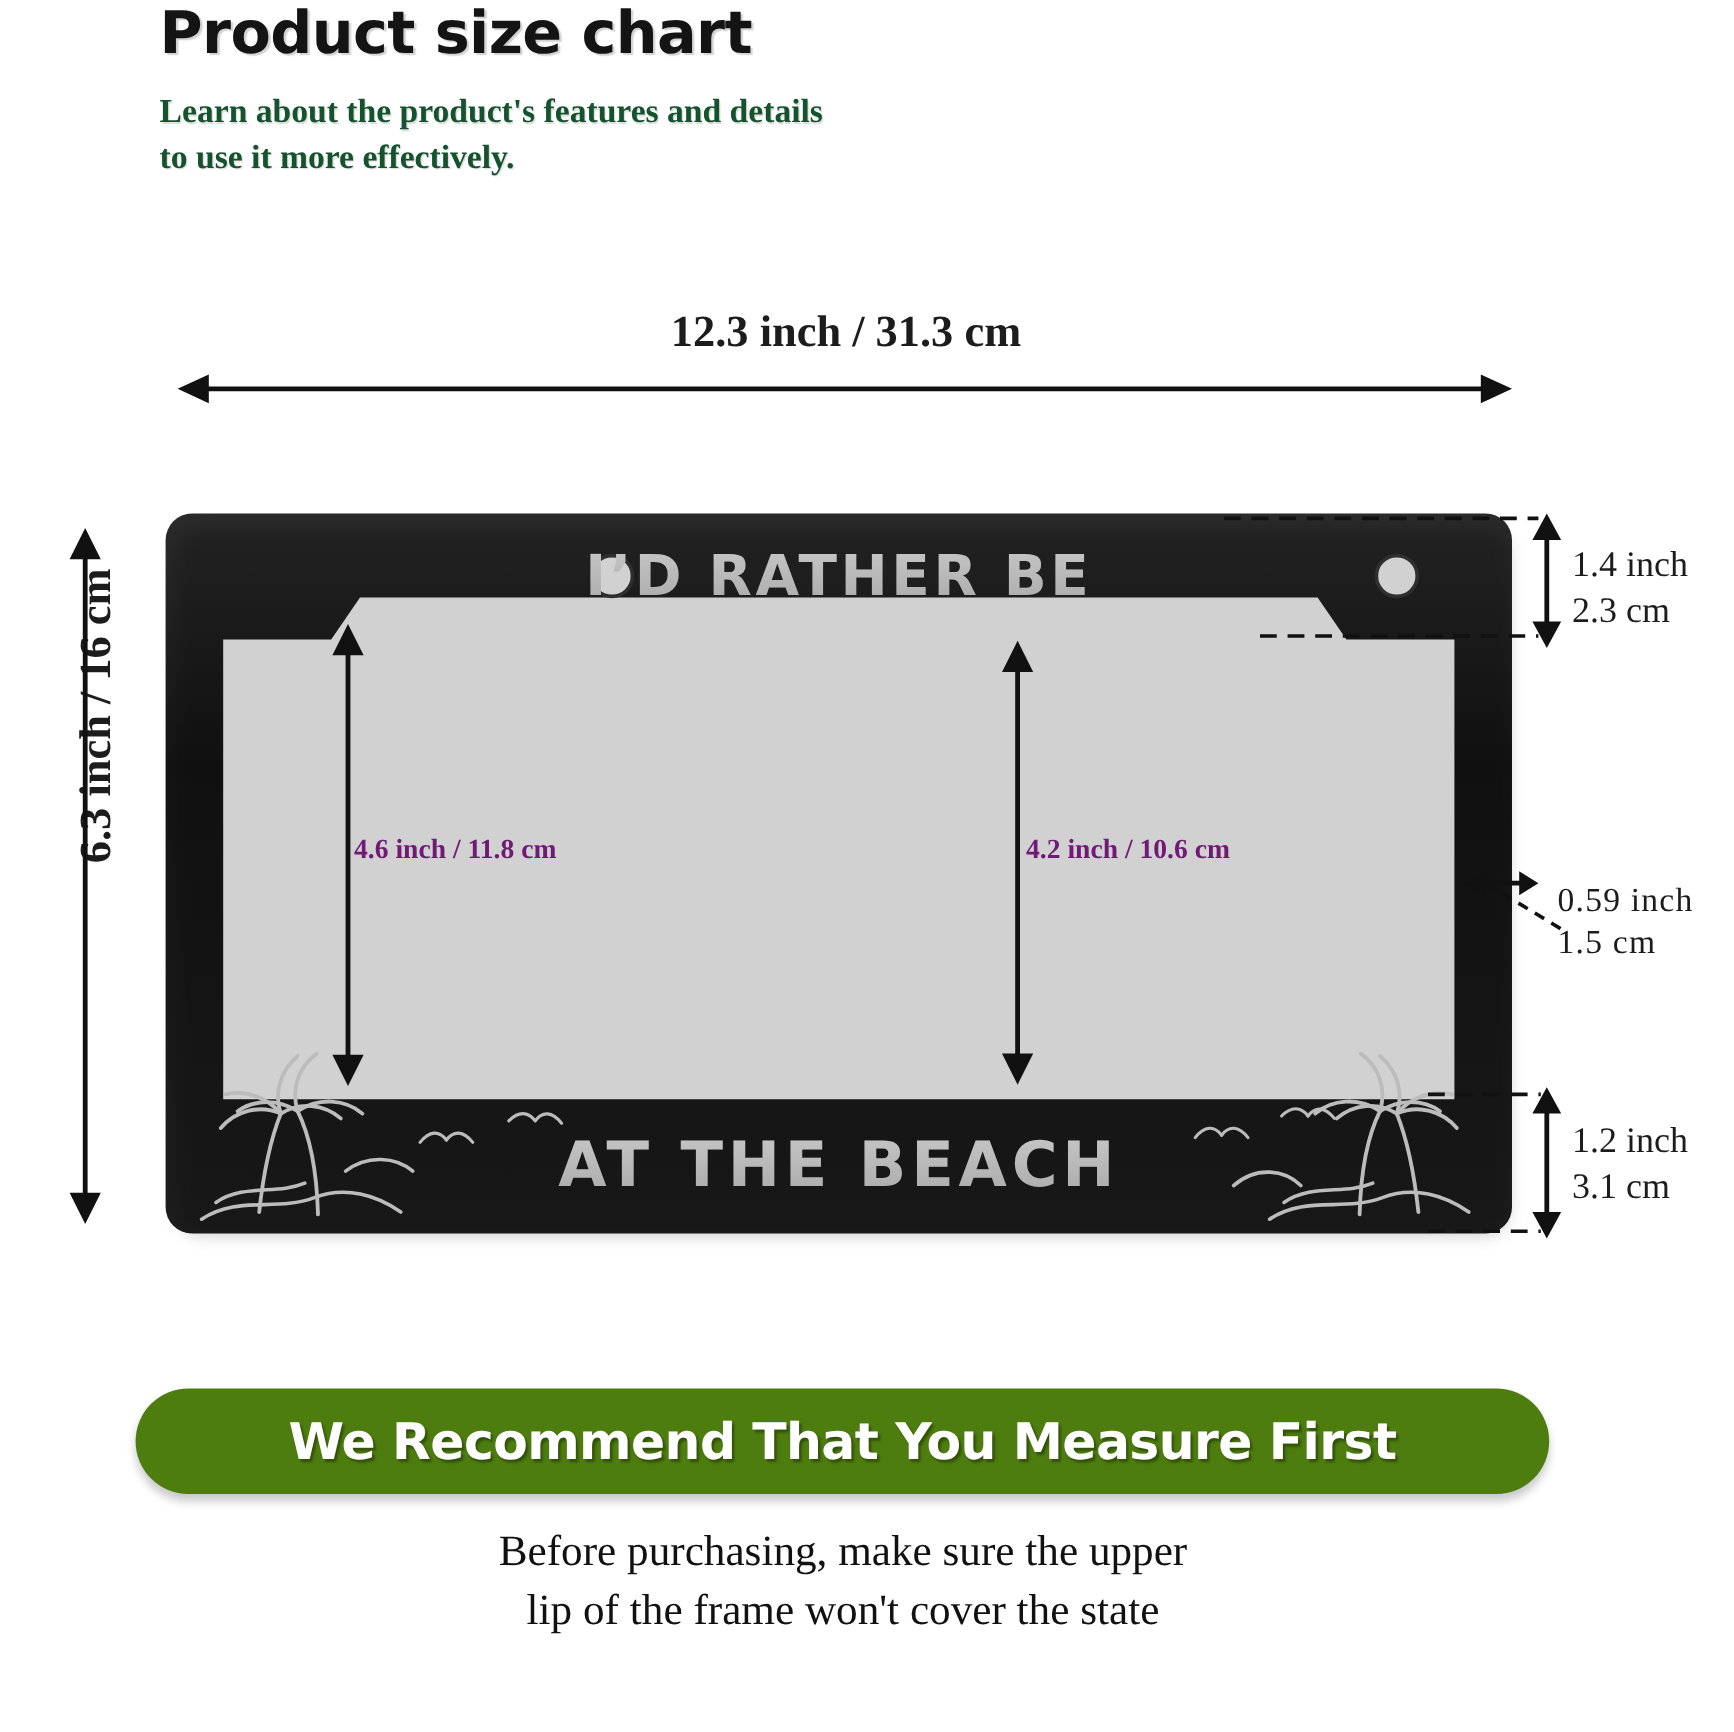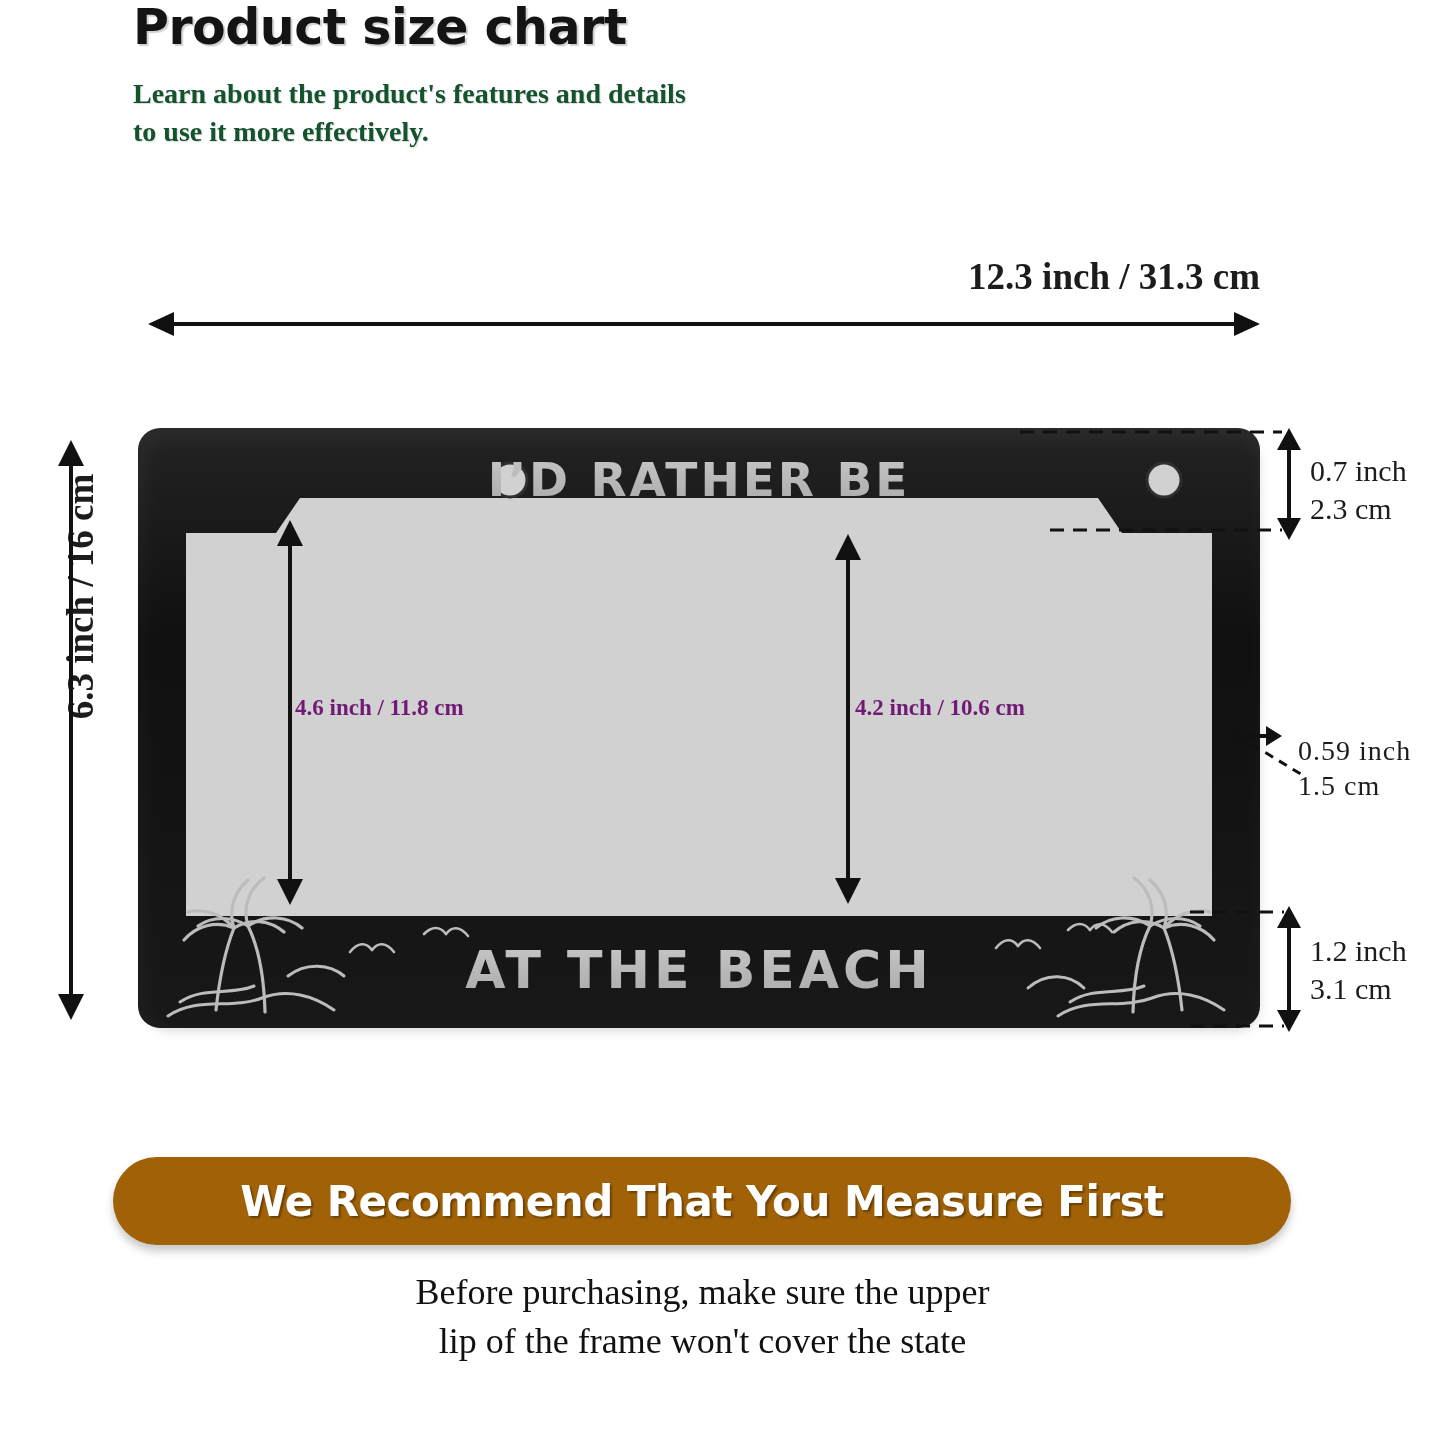--- a/index.html
+++ b/index.html
@@ -42,21 +42,21 @@
     margin-top: 22px;
     text-shadow: 1px 1px 1px rgba(0,0,0,0.15);
   }
 
   
   .top-dim-label {
     position: absolute;
     left: 150px;
     top: 255px;
     width: 1110px;
-    text-align: right;
+    text-align: center;
     font-size: 37px;
     font-weight: bold;
     color: #1c1c1c;
   }
   .top-arrow {
     position: absolute;
     left: 148px;
     top: 312px;
     width: 1112px;
     height: 24px;
@@ -127,21 +127,21 @@
   .ann-mid { left: 1298px; top: 733px; font-size: 28px; letter-spacing: 1px; }
   .ann-bottom { left: 1310px; top: 932px; }
 
   
   .banner {
     position: absolute;
     left: 113px;
     top: 1157px;
     width: 1178px;
     height: 88px;
-    background: #a16207;
+    background: #4d7c0f;
     border-radius: 44px;
     box-shadow: 0 6px 8px rgba(0,0,0,0.22);
     display: flex;
     align-items: center;
     justify-content: center;
   }
   .banner-text {
     font-family: "DejaVu Sans", sans-serif;
     font-weight: bold;
     font-size: 42px;
@@ -294,21 +294,21 @@
 <svg style="position:absolute;left:1020px;top:428px;" width="280" height="110" viewBox="0 0 280 110">
   <line x1="0" y1="4" x2="262" y2="4" stroke="#111" stroke-width="3" stroke-dasharray="14 9"></line>
   <line x1="30" y1="102" x2="262" y2="102" stroke="#111" stroke-width="3" stroke-dasharray="14 9"></line>
 </svg>
 <svg style="position:absolute;left:1276px;top:428px;" width="26" height="112" viewBox="0 0 26 112">
   <line x1="13" y1="12" x2="13" y2="100" stroke="#111" stroke-width="4"></line>
   <polygon points="13,0 1,22 25,22" fill="#111"></polygon>
   <polygon points="13,112 1,90 25,90" fill="#111"></polygon>
 </svg>
 <div class="right-ann ann-top">
-  <div>0.7 inch</div>
+  <div>1.4 inch</div>
   <div>2.3 cm</div>
 </div>
 
 <svg style="position:absolute;left:1222px;top:716px;" width="60" height="40" viewBox="0 0 60 40">
   <line x1="10" y1="20" x2="50" y2="20" stroke="#111" stroke-width="4"></line>
   <polygon points="0,20 16,10 16,30" fill="#111"></polygon>
   <polygon points="60,20 44,10 44,30" fill="#111"></polygon>
 </svg>
 <svg style="position:absolute;left:1238px;top:736px;" width="70" height="44" viewBox="0 0 70 44">
   <line x1="0" y1="0" x2="66" y2="40" stroke="#111" stroke-width="3" stroke-dasharray="9 7"></line>

